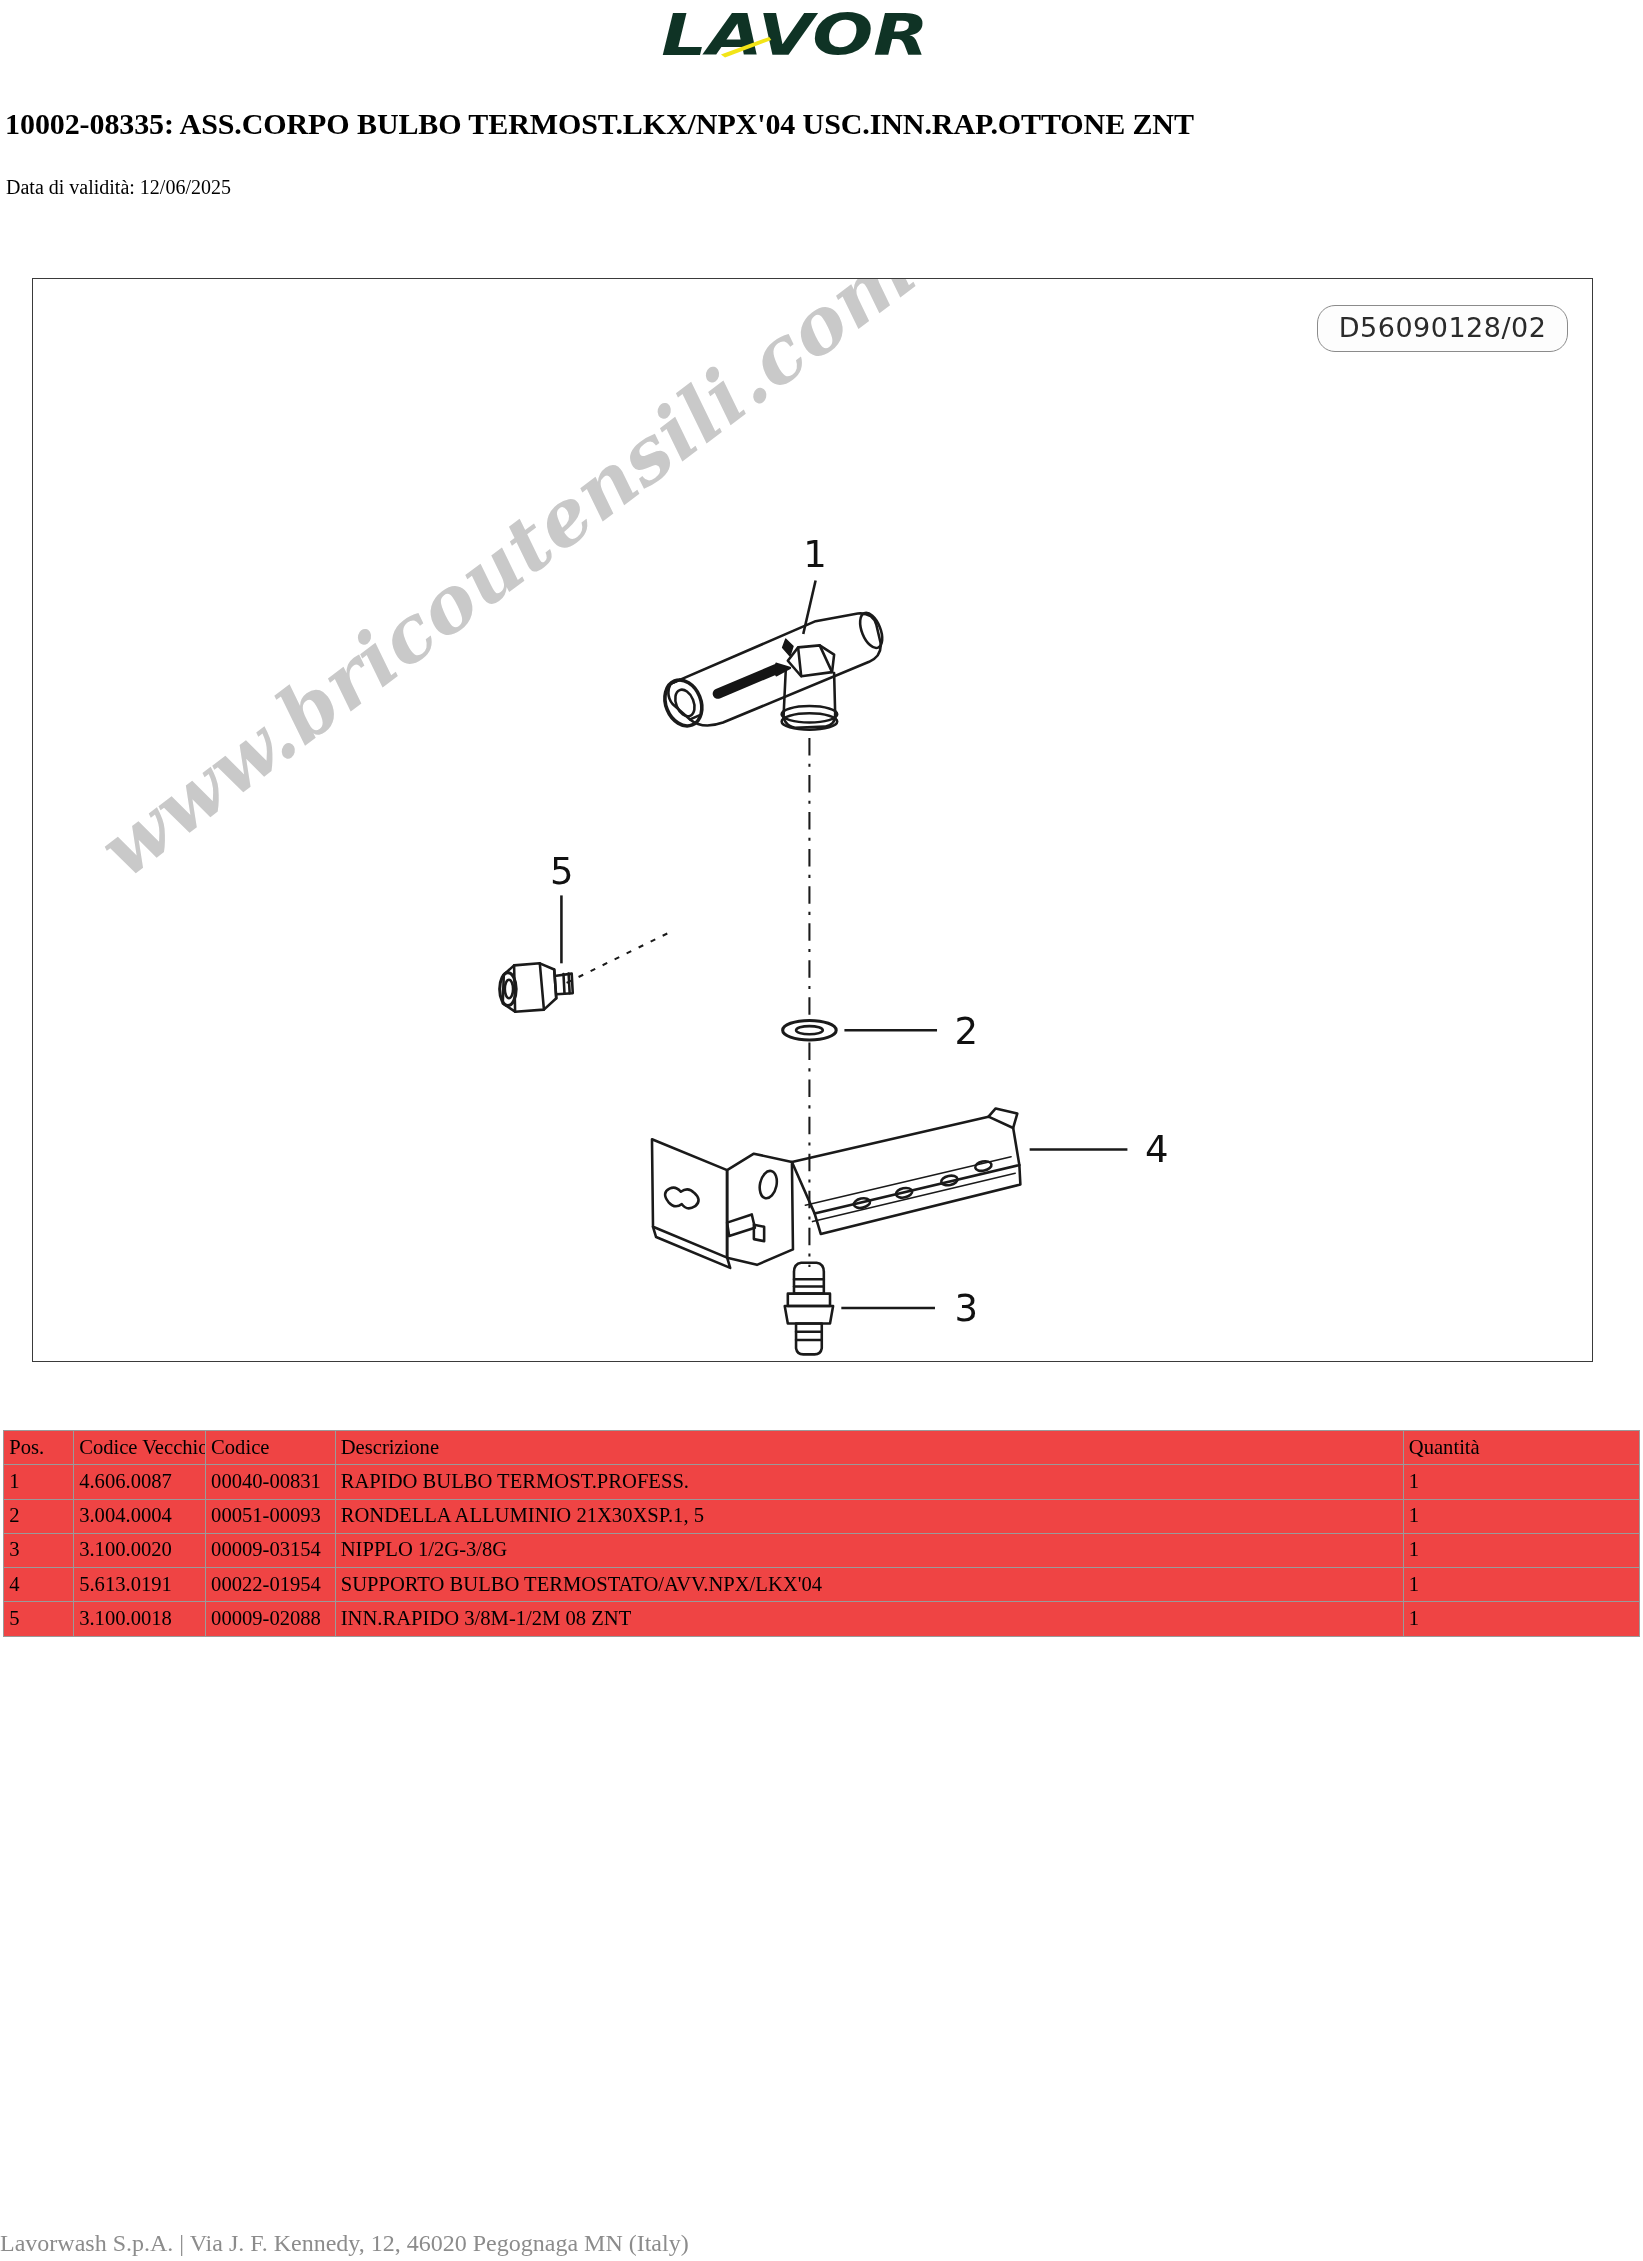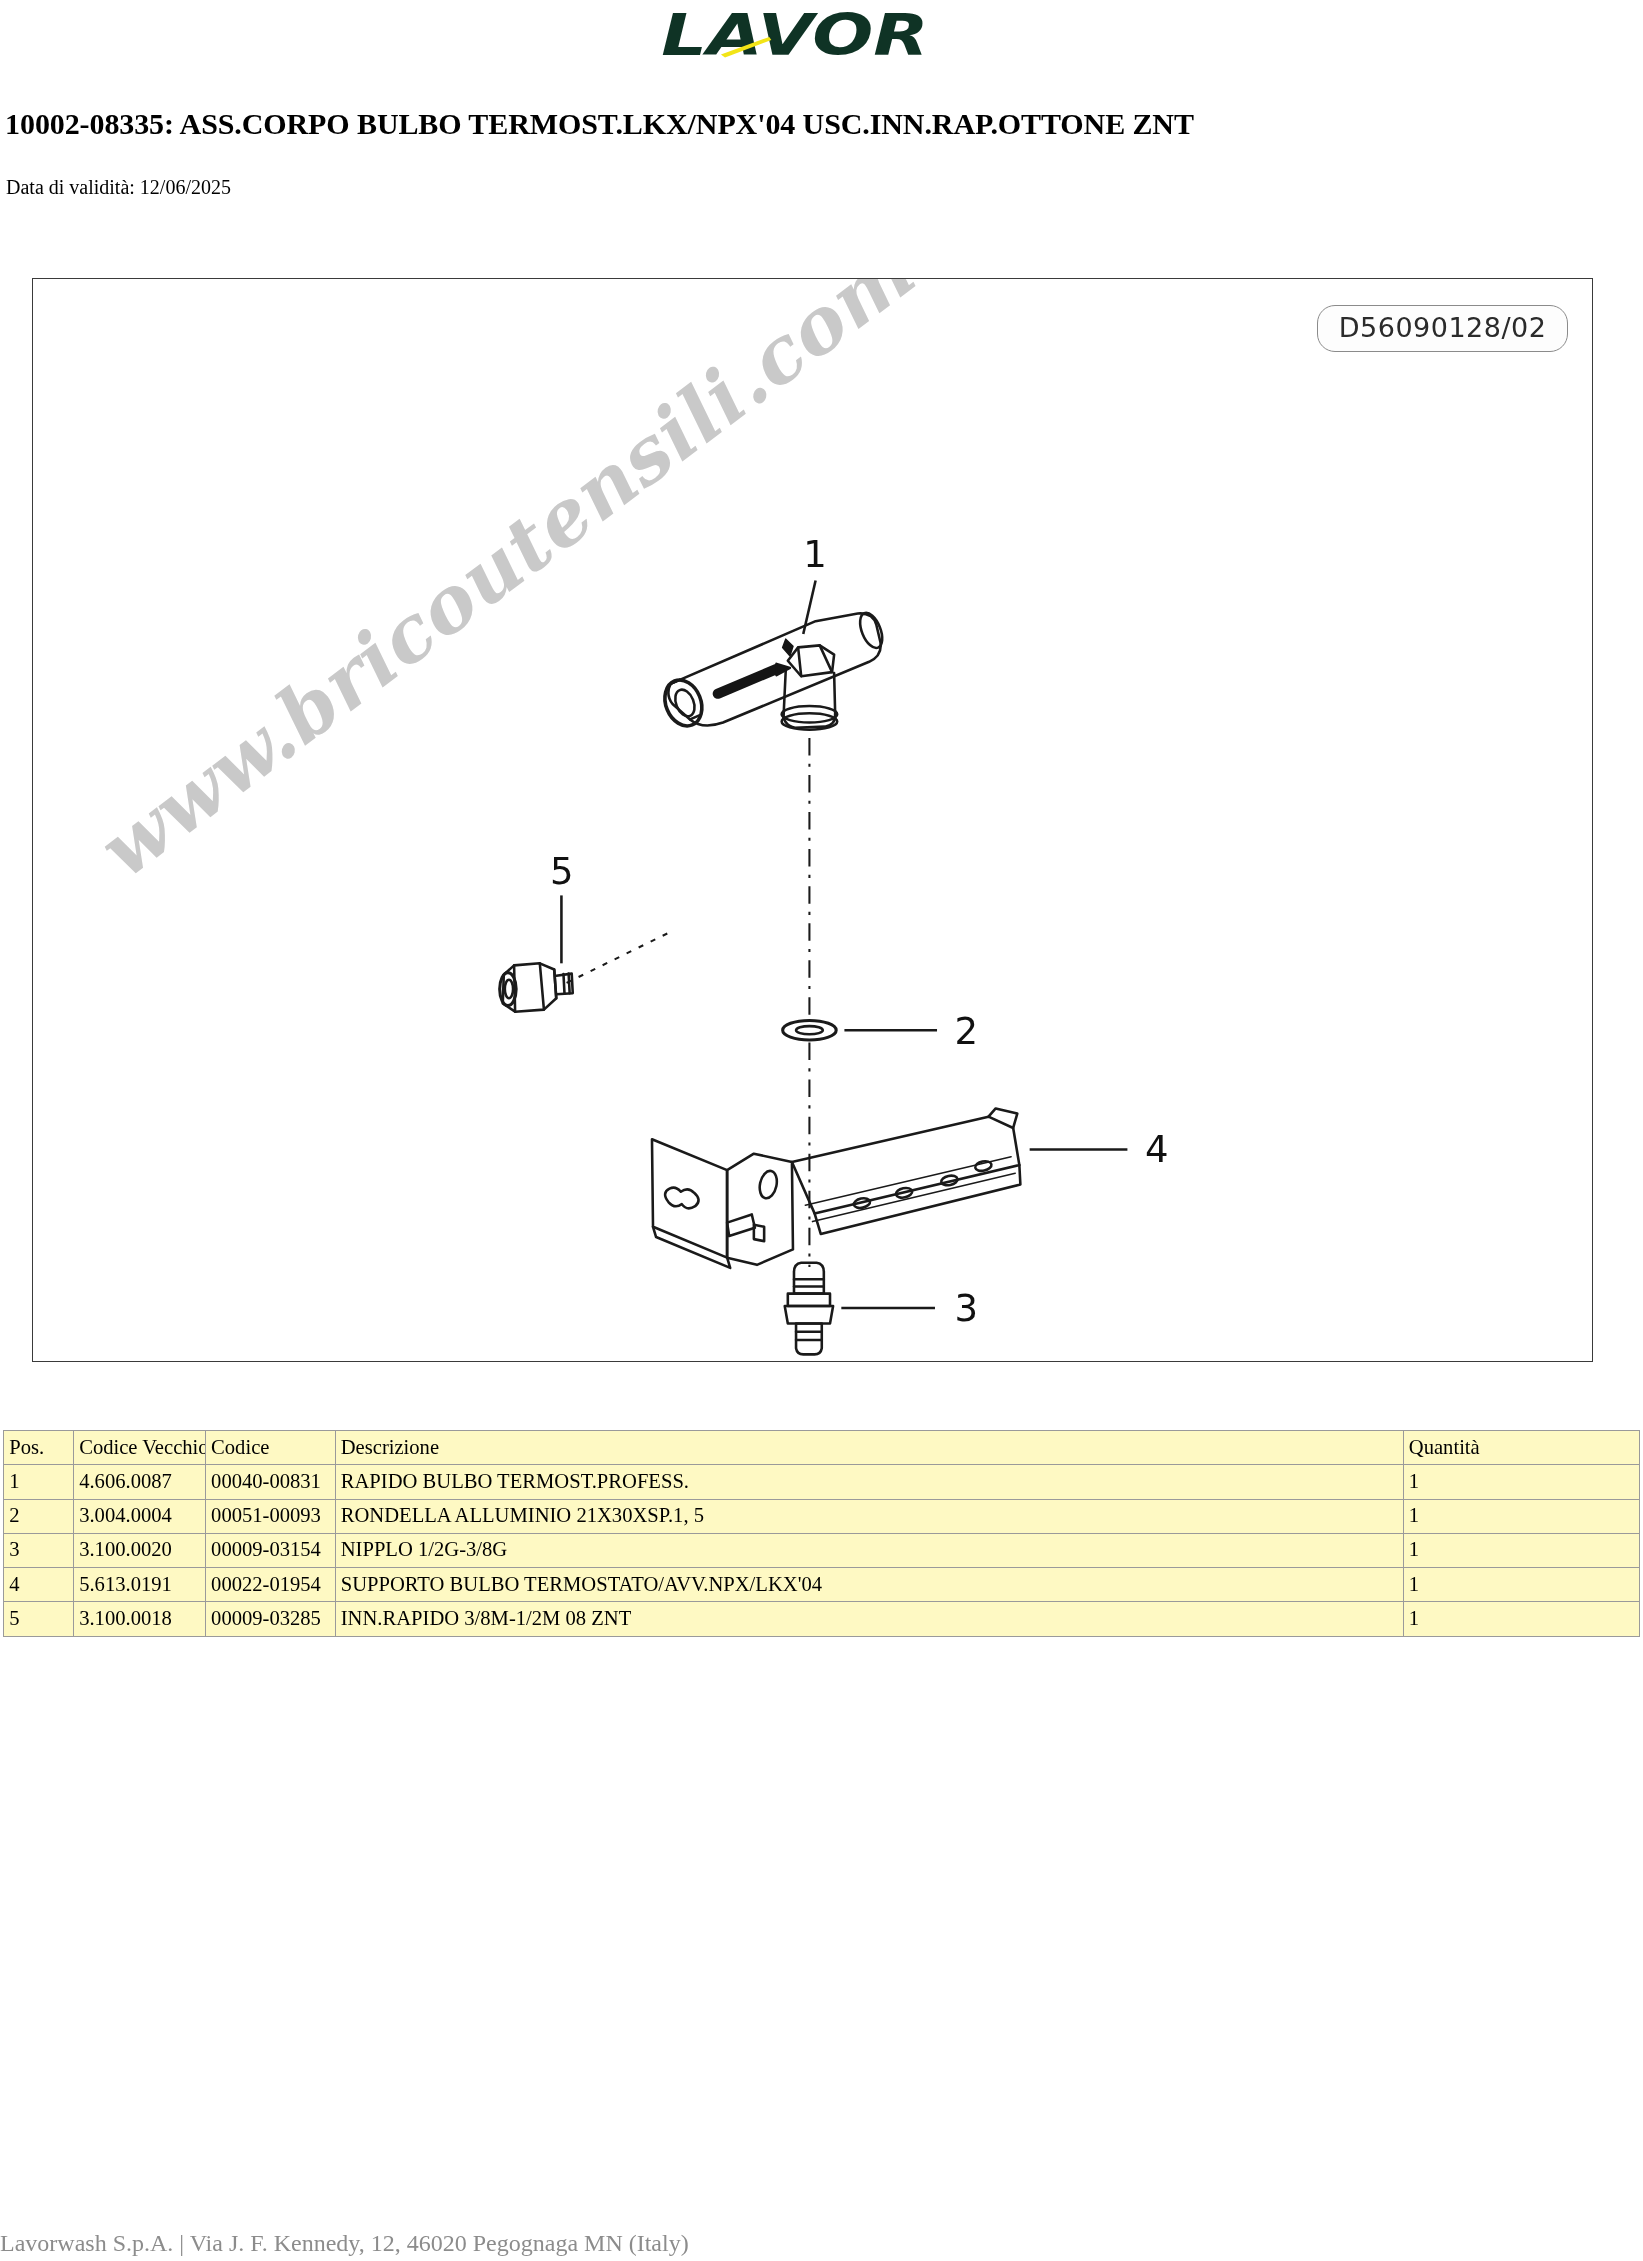--- a/index.html
+++ b/index.html
@@ -108,21 +108,21 @@
   }
   .parts-table th,
   .parts-table td {
     border: 1px solid #9a9a9a;
     padding: 4.6px 5.1px 5.7px 5.1px;
     text-align: left;
     font-weight: normal;
     vertical-align: middle;
     white-space: nowrap;
     overflow: hidden;
-    background: #fef9c3;
+    background: #ef4444;
   }
   .parts-table tr { height: 30px; }
   .col-pos   { width: 61px; }
   .col-old   { width: 115px; }
   .col-code  { width: 113px; }
   .col-desc  { width: 931px; }
   .col-qty   { width: 206px; }
 
   
   .page-footer {
@@ -309,21 +309,21 @@
     <tr>
       <td>4</td>
       <td>5.613.0191</td>
       <td>00022-01954</td>
       <td>SUPPORTO BULBO TERMOSTATO/AVV.NPX/LKX'04</td>
       <td>1</td>
     </tr>
     <tr>
       <td>5</td>
       <td>3.100.0018</td>
-      <td>00009-03285</td>
+      <td>00009-02088</td>
       <td>INN.RAPIDO 3/8M-1/2M 08 ZNT</td>
       <td>1</td>
     </tr>
   </tbody>
 </table>
 
 <div class="page-footer">Lavorwash S.p.A. | Via J. F. Kennedy, 12, 46020 Pegognaga MN (Italy)</div>
 
 
 </body></html>

